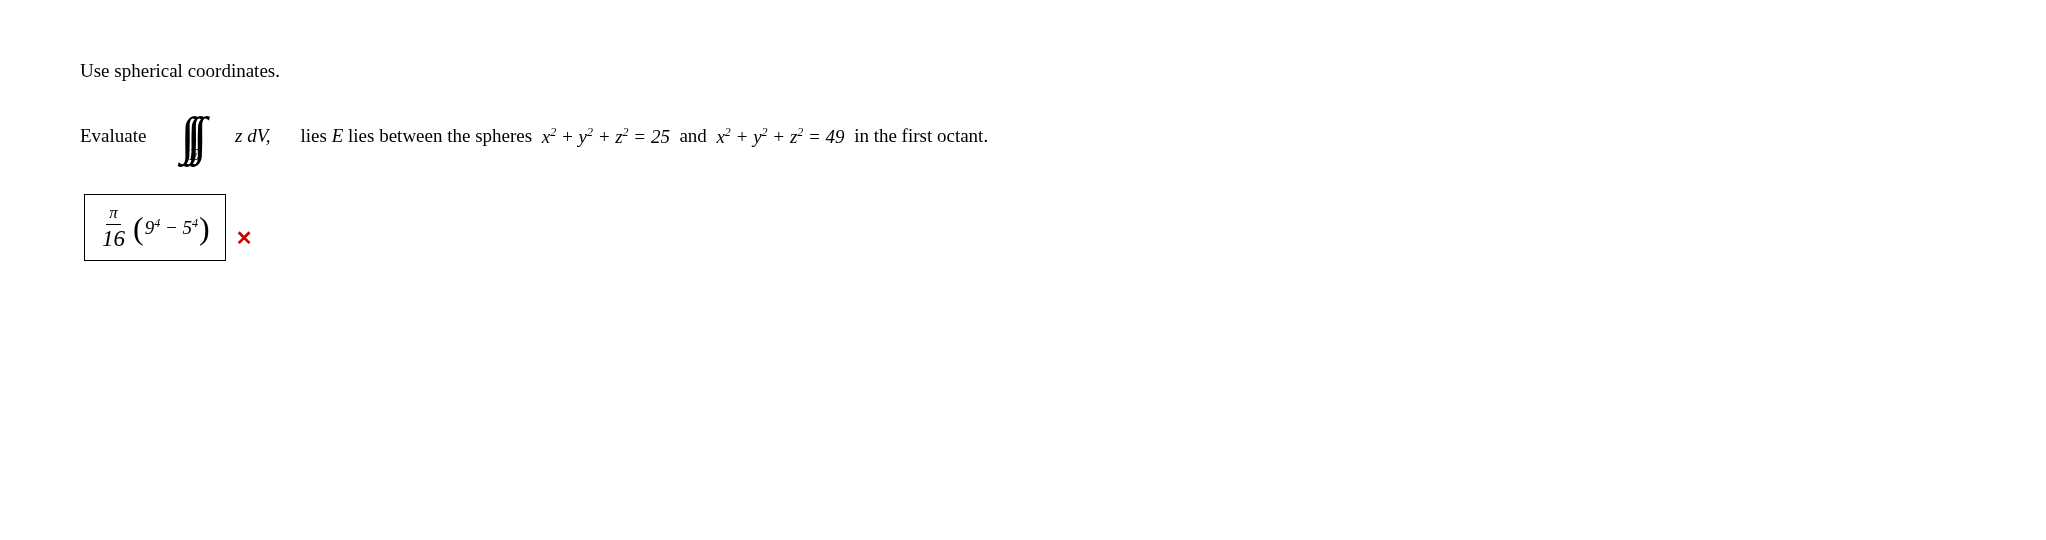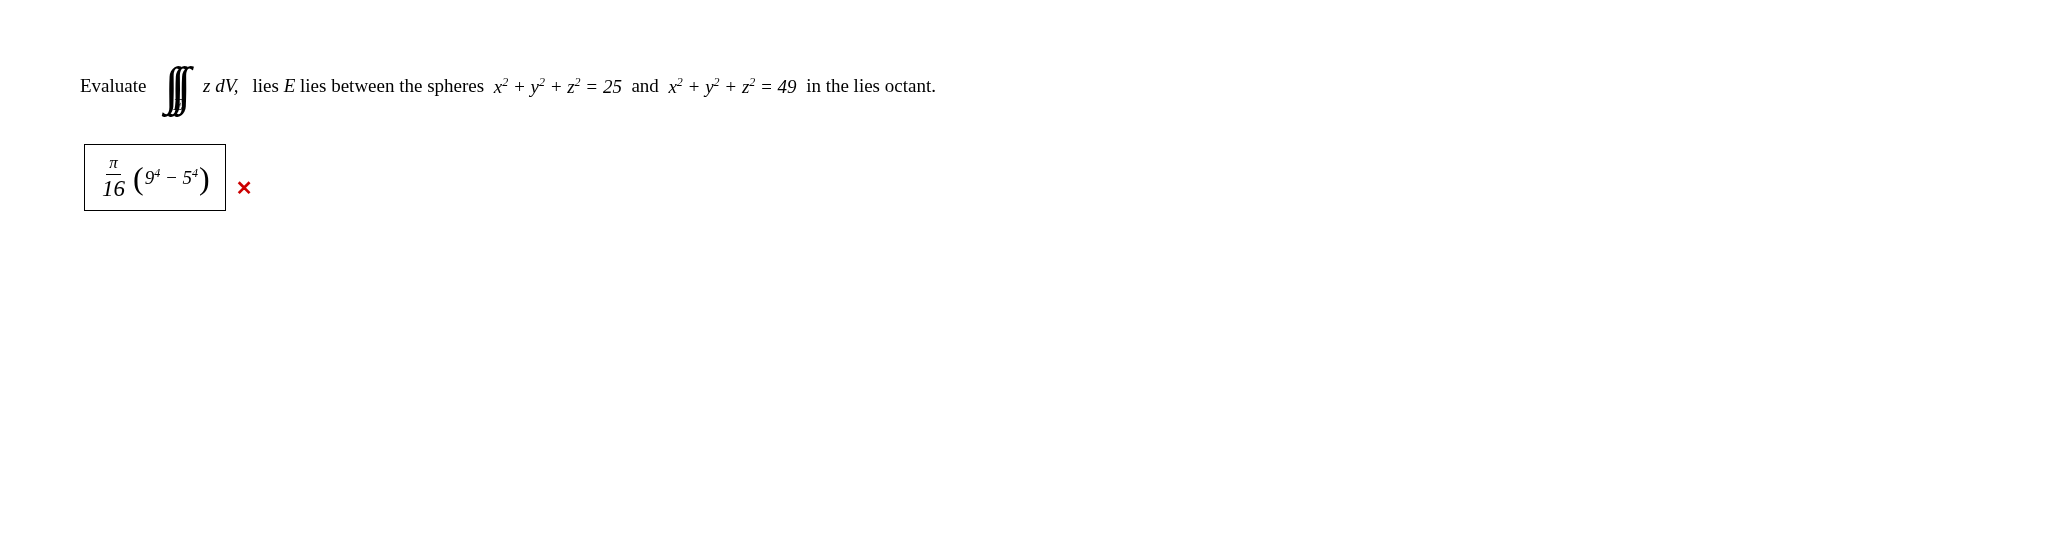--- a/index.html
+++ b/index.html
@@ -32,21 +32,21 @@
       color: #000;
     }
 
     .evaluate-line {
       display: flex;
       align-items: center;
       flex-wrap: wrap;
       font-size: 19px;
       color: #000;
       margin-bottom: 32px;
-      gap: 0;
+      gap: 16px;
     }
 
     .evaluate-label {
       margin-right: 18px;
       font-size: 19px;
     }
 
     .integral-symbols {
       font-size: 52px;
       line-height: 1;
@@ -150,20 +150,23 @@
       display: flex;
       align-items: center;
       margin-top: 8px;
     }
   </style>
 </head>
 <body>
 
 <div class="page-container">
 
+  <div class="instruction-line">
+    <span>Use spherical coordinates.</span>
+  </div>
 
   <div class="evaluate-line">
     <span class="evaluate-label">Evaluate</span>
 
     <span class="integral-wrapper">
       <span class="integral-symbols">∫∫∫</span>
         <span class="integral-sub math-italic">E</span>
     </span>
 
     <span class="integrand math-italic">
@@ -174,21 +177,21 @@
       <span>lies</span>
       <span class="math-italic"> E </span>
       <span>lies between the spheres</span>
       <span class="math-italic">
         &nbsp;x<sup>2</sup> + y<sup>2</sup> + z<sup>2</sup> = 25
       </span>
       <span>&nbsp;<span>and</span>&nbsp;</span>
       <span class="math-italic">
         x<sup>2</sup> + y<sup>2</sup> + z<sup>2</sup> = 49
       </span>
-      <span>&nbsp;<span>in the lies octant.</span></span>
+      <span>&nbsp;<span>in the first octant.</span></span>
     </span>
   </div>
 
   <div class="answer-row">
     <div class="answer-box">
       <span class="answer-fraction">
         <span class="frac-num math-italic">π</span>
         <span class="frac-den">16</span>
       </span>
       <span class="answer-expr">

